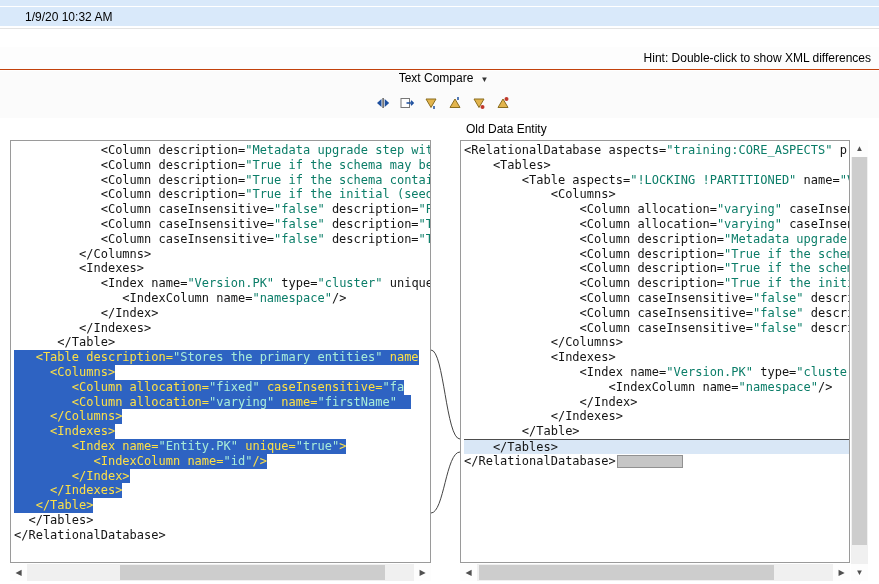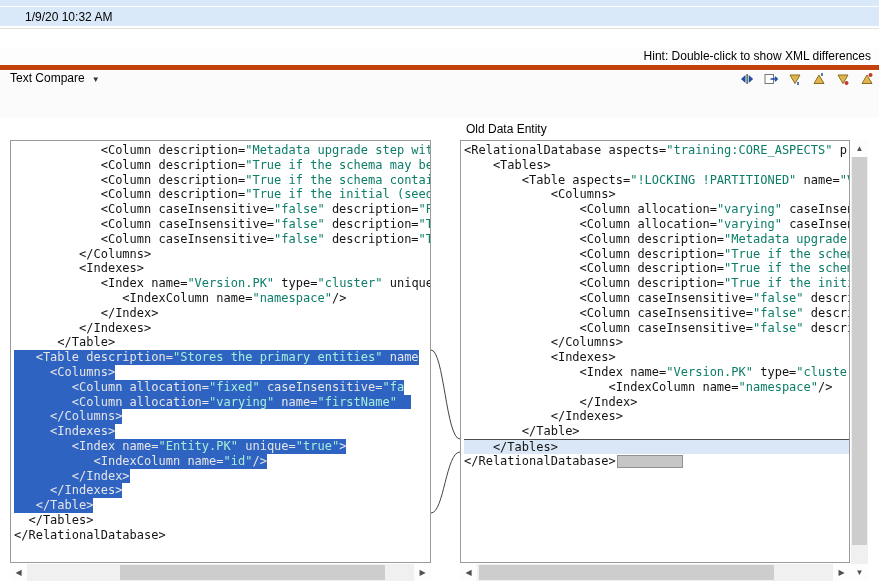--- a/index.html
+++ b/index.html
@@ -10,27 +10,27 @@
   }
   
   .row-partial{height:6px;background:#d9e9fa;border-bottom:1px solid #ffffff}
   .hrow{height:19px;display:flex;align-items:center;padding-left:25px}
   .hrow.selected{background:#d9e9fa}
   .hist-sep{border-top:1px solid #e3e3e3;margin-top:2px}
   
   .hint-row{
     position:absolute;top:47px;left:0;right:0;height:23px;
     display:flex;align-items:center;justify-content:flex-end;
-    padding-right:8px;background:#fdfdfd;border-bottom:5px solid #c2410c;box-sizing:border-box;
+    padding-right:8px;background:#fdfdfd;border-bottom:1px solid #c2410c;box-sizing:border-box;
   }
   
   .toolbar{
     position:absolute;top:71px;left:0;right:0;height:47px;background:#fbfbfb;
-    display:flex;align-items:flex-start;justify-content:space-between;
-    padding:0 2px 7px 10px;box-sizing:border-box;
+    display:flex;align-items:center;justify-content:space-between;
+    padding:0 2px 7px 10px;box-sizing:border-box;flex-direction:column;
   }
   .mode{display:flex;align-items:center;gap:7px;cursor:default}
   .mode .caret{font-size:8px;color:#333;margin-top:2px}
   .tb-icons{display:flex;align-items:center;gap:7px;padding-right:2px}
   .tb-icon{width:17px;height:16px;display:inline-flex;align-items:center;justify-content:center}
   
   .cmp-headers{position:absolute;top:118px;left:0;right:0;height:22px}
   .cmp-headers .ht{position:absolute;line-height:22px;white-space:nowrap}
   .ht.left{left:10px}
   .ht.right{left:466px}
@@ -45,21 +45,21 @@
   .code{
     font-family:"DejaVu Sans Mono",monospace;font-size:12px;line-height:14.8px;
     white-space:pre;padding:2px 0 0 3px;
   }
   .cl{height:14.8px;overflow:hidden}
   .cl.hl{background:#d9e7f6;border-top:1px solid #4d4d4d;box-sizing:border-box}
   .ct{display:inline-block;height:14.8px}
   .pl{color:#141414}
   .val{color:#0b7d68}
   .ct.sel{background:#2e63c2}
-  .ct.sel .pl{color:#e5e5e5}
+  .ct.sel .pl{color:#fde047}
   .ct.sel .val{color:#a8ecd9}
   .graybox{
     display:inline-block;width:64px;height:11px;background:#c6c6c6;
     border:1px solid #919191;vertical-align:middle;margin-left:1px;
   }
   
   .hscroll{
     position:absolute;top:424px;height:17px;background:#f0f0f0;
     display:flex;align-items:stretch;
   }

